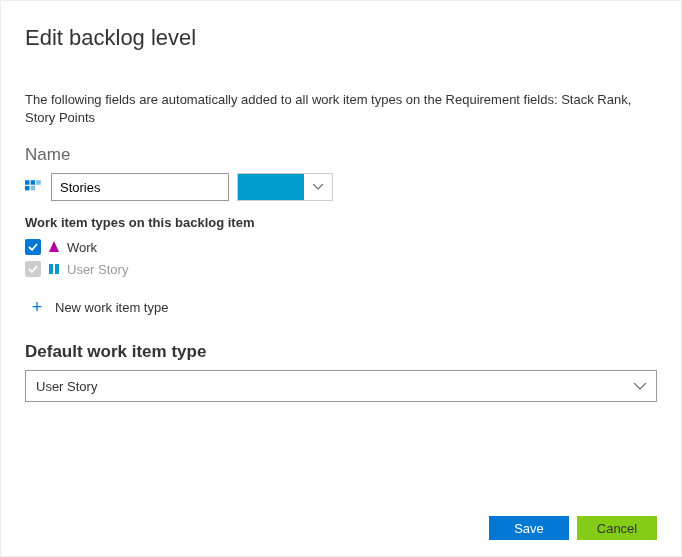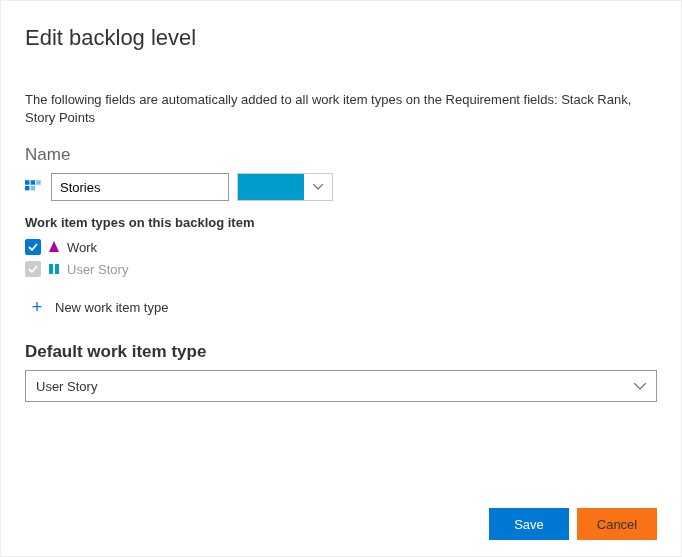--- a/index.html
+++ b/index.html
@@ -152,33 +152,33 @@
     }
     .footer {
       position: absolute;
       bottom: 16px;
       right: 24px;
       display: flex;
       gap: 8px;
     }
     .btn {
       min-width: 80px;
-      height: 32px;
+      height: 24px;
       border: none;
       font-size: 13px;
       font-family: inherit;
       cursor: pointer;
       padding: 0 16px;
     }
     .btn-primary {
       background: #0078d4;
       color: #fff;
     }
     .btn-secondary {
-      background: #f97316;
+      background: #84cc16;
       color: #333;
     }
   </style>
 </head>
 <body>
 
 <div class="dialog">
   <h1>Edit backlog level</h1>
 
   <p class="desc">The following fields are automatically added to all work item types on the Requirement fields: Stack Rank, Story Points</p>

